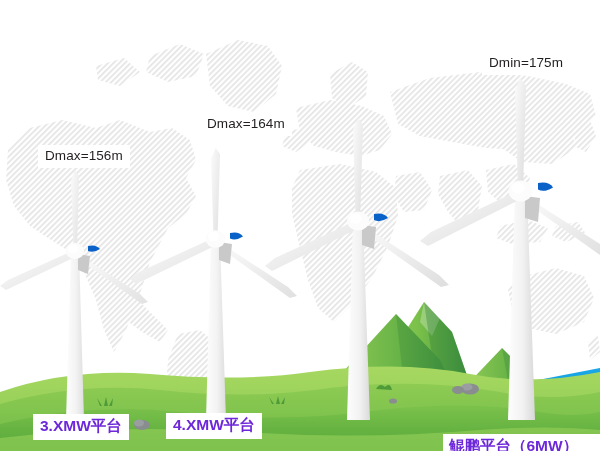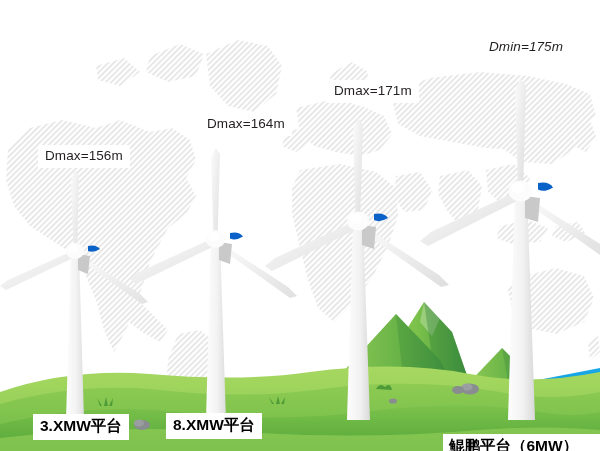--- a/index.html
+++ b/index.html
@@ -29,21 +29,21 @@
     letter-spacing:.1px;
     padding:3px 7px 4px 7px;
     white-space:nowrap;
     line-height:1.15;
   }
 
   
   .name-label{
     position:absolute;
     background:#ffffff;
-    color:#000000;
+    color:#6d28d9;
     font-size:15.5px;
     font-weight:bold;
     white-space:nowrap;
     padding:3px 7px 4px 7px;
     line-height:1.2;
   }
   .name-label.wide{font-size:15.5px;padding:3px 22px 4px 6px;margin-top:21px;}
 </style>
 </head>
 <body>
@@ -297,24 +297,23 @@
       <ellipse cx="100.5" cy="113" rx="12" ry="10.5" fill="#fcfcfc"></ellipse>
       <ellipse cx="98" cy="110" rx="6.5" ry="5.6" fill="#ffffff"></ellipse>
       <path d="M118,105 q11,-2 15,4.5 q-9,5.5 -15,2 z" fill="#0a62c9"></path>
     </svg>
   </div>
 
   <div class="dim-label" style="left:38px;top:145px;text-align:right;">Dmax=156m</div>
 
   <div class="dim-label" style="left:200px;top:113px;">Dmax=164m</div>
 
-  <div class="dim-label" style="left:327px;top:80px;">Dmax=171m</div>
-
-  <div class="dim-label" style="left:482px;top:36px;font-style:italic;">Dmin=175m</div>
+
+  <div class="dim-label" style="left:482px;top:52px;">Dmin=175m</div>
 
   <div class="name-label" style="left:33px;top:414px;">3.XMW平台</div>
 
-  <div class="name-label" style="left:166px;top:413px;">8.XMW平台</div>
+  <div class="name-label" style="left:166px;top:413px;">4.XMW平台</div>
 
 
   <div class="name-label wide" style="left:443px;top:413px;">鲲鹏平台（6MW）</div>
 
 </div>
 
 </body></html>

